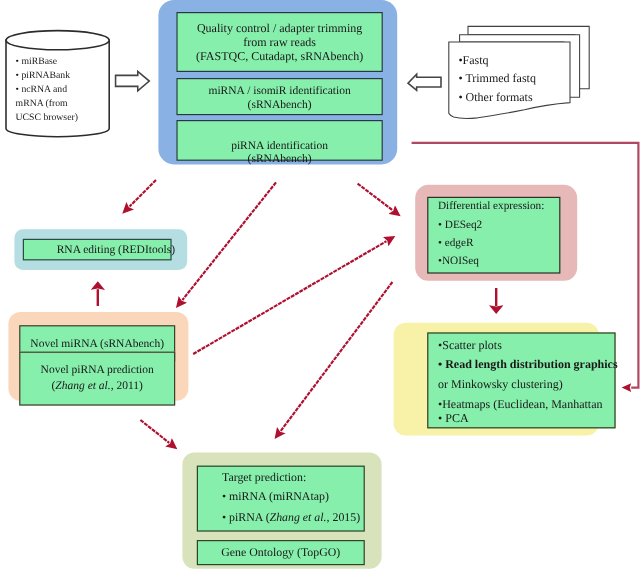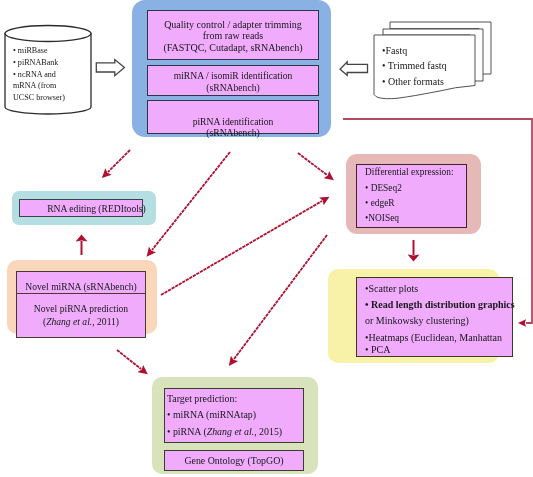--- a/index.html
+++ b/index.html
@@ -1,20 +1,20 @@
 <!DOCTYPE html>
 <html><head>
 <meta charset="utf-8">
 <title>sRNA workflow</title>
 <style>
   html,body{margin:0;padding:0;background:#ffffff;}
   body{width:533px;height:477px;overflow:hidden;font-family:"Liberation Serif",serif;}
   #canvas{position:relative;width:533px;height:477px;background:#fff;}
   .node{position:absolute;box-sizing:border-box;}
-  .inner{position:absolute;box-sizing:border-box;background:#f0abfc;border:1.4px solid #3f3f3f;
+  .inner{position:absolute;box-sizing:border-box;background:#86efac;border:1.4px solid #3f3f3f;
          display:flex;flex-direction:column;align-items:center;justify-content:center;}
   .inner.left{align-items:flex-start;}
   .ln{display:block;white-space:nowrap;color:#181818;}
   svg.layer{position:absolute;left:0;top:0;width:533px;height:477px;overflow:visible;pointer-events:none;}
 </style>
 </head>
 <body>
 
 <div id="canvas">
 
@@ -59,21 +59,21 @@
   </div>
 
   <div class="inner left" style="left:334px;top:277px;width:157px;height:80px;font-size:10px;line-height:12.7px;padding-left:8px;justify-content:flex-start;padding-top:5px;border-color:#3d3a1c;margin-left:22px;">
     <span class="ln" style="margin-bottom:3.5px;">•Scatter plots</span>
     <span class="ln" style="margin-bottom:3.5px;font-weight:bold;">• Read length distribution graphics</span>
     <span class="ln" style="margin-bottom:3.5px;">or Minkowsky clustering)</span>
     <span class="ln">•Heatmaps (Euclidean, Manhattan</span>
     <span class="ln">• PCA</span>
   </div>
 
-  <div class="inner left" style="left:164px;top:388px;width:140px;height:55px;font-size:9.9px;line-height:16.4px;padding-left:2px;border-color:#36402a;">
+  <div class="inner left" style="left:164px;top:388px;width:140px;height:55px;font-size:9.9px;line-height:16.4px;padding-left:20px;border-color:#36402a;">
     <span class="ln">Target prediction:</span>
     <span class="ln">• miRNA (miRNAtap)</span>
     <span class="ln">• piRNA (<i>Zhang et al.</i>, 2015)</span>
   </div>
   <div class="inner" style="left:164px;top:450px;width:140px;height:21px;font-size:9.9px;line-height:11px;border-color:#36402a;">
     <span class="ln">Gene Ontology (TopGO)</span>
   </div>
 
   <svg class="layer" viewBox="0 0 533 477">
 

